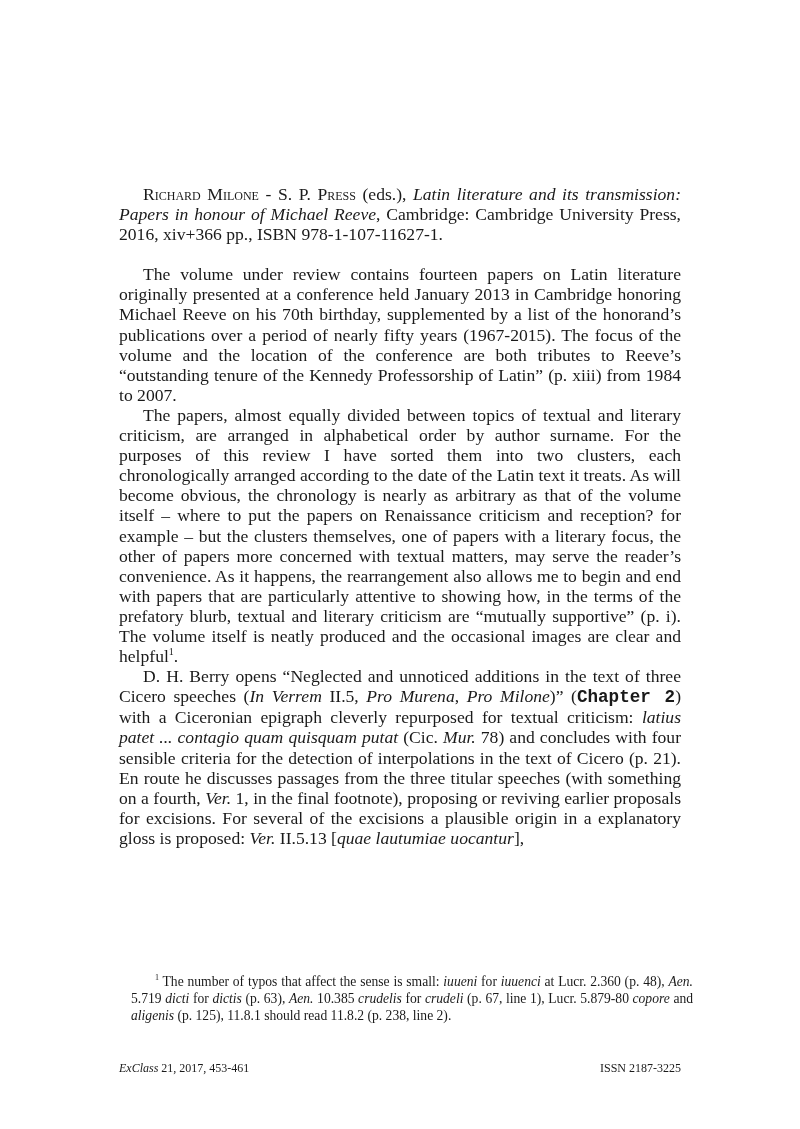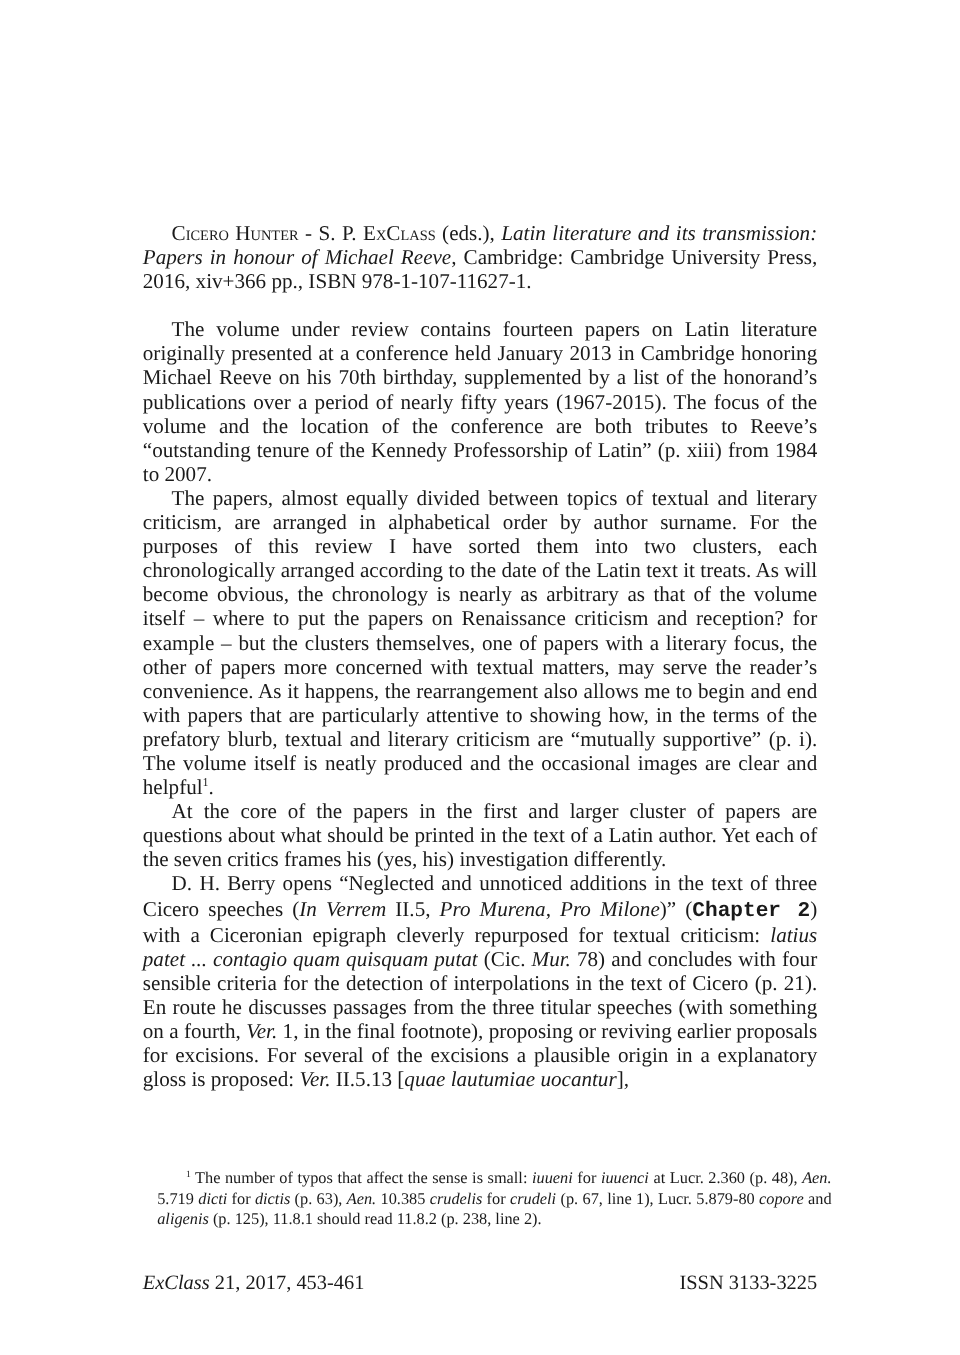--- a/index.html
+++ b/index.html
@@ -56,41 +56,40 @@
     .footnote sup {
       font-size: 8px;
       vertical-align: super;
       line-height: 0;
     }
     .footer {
       position: absolute;
       left: 119px;
       top: 1060px;
       width: 562px;
-      font-size: 17px;
+      font-size: 12px;
       line-height: 17px;
       display: flex;
       justify-content: space-between;
     }
   </style>
 </head>
 <body>
 
 <div class="page">
 
-  <p class="p citation"><span class="sc">Cicero Hunter</span><span> - </span><span class="sc">S. P. ExClass</span><span> (eds.), </span><i>Latin literature and its transmission: Papers in honour of Michael Reeve</i><span>, Cambridge: Cambridge University Press, 2016, xiv+366 pp., ISBN 978-1-107-11627-1.</span></p>
+  <p class="p citation"><span class="sc">Richard Milone</span><span> - </span><span class="sc">S. P. Press</span><span> (eds.), </span><i>Latin literature and its transmission: Papers in honour of Michael Reeve</i><span>, Cambridge: Cambridge University Press, 2016, xiv+366 pp., ISBN 978-1-107-11627-1.</span></p>
 
   <p class="p">The volume under review contains fourteen papers on Latin literature originally presented at a conference held January 2013 in Cambridge honoring Michael Reeve on his 70th birthday, supplemented by a list of the honorand’s publications over a period of nearly fifty years (1967-2015). The focus of the volume and the location of the conference are both tributes to Reeve’s “outstanding tenure of the Kennedy Professorship of Latin” (p. xiii) from 1984 to 2007.</p>
 
   <p class="p"><span>The papers, almost equally divided between topics of textual and literary criticism, are arranged in alphabetical order by author surname. For the purposes of this review I have sorted them into two clusters, each chronologically arranged according to the date of the Latin text it treats. As will become obvious, the chronology is nearly as arbitrary as that of the volume itself – where to put the papers on Renaissance criticism and reception? for example – but the clusters themselves, one of papers with a literary focus, the other of papers more concerned with textual matters, may serve the reader’s convenience. As it happens, the rearrangement also allows me to begin and end with papers that are particularly attentive to showing how, in the terms of the prefatory blurb, textual and literary criticism are “mutually supportive” (p. i). The volume itself is neatly produced and the occasional images are clear and helpful</span><sup class="fnref">1</sup><span>.</span></p>
 
-  <p class="p">At the core of the papers in the first and larger cluster of papers are questions about what should be printed in the text of a Latin author. Yet each of the seven critics frames his (yes, his) investigation differently.</p>
 
   <p class="p"><span>D. H. Berry opens “Neglected and unnoticed additions in the text of three Cicero speeches (</span><i>In Verrem</i><span> II.5, </span><i>Pro Murena</i><span>, </span><i>Pro Milone</i><span>)” (</span><b>Chapter 2</b><span>) with a Ciceronian epigraph cleverly repurposed for textual criticism: </span><i>latius patet ... contagio quam quisquam putat</i><span> (Cic. </span><i>Mur.</i><span> 78) and concludes with four sensible criteria for the detection of interpolations in the text of Cicero (p. 21). En route he discusses passages from the three titular speeches (with something on a fourth, </span><i>Ver.</i><span> 1, in the final footnote), proposing or reviving earlier proposals for excisions. For several of the excisions a plausible origin in a explanatory gloss is proposed: </span><i>Ver.</i><span> II.5.13 [</span><i>quae lautumiae uocantur</i><span>],</span></p>
 
 </div>
 
 <p class="footnote"><sup>1</sup><span> The number of typos that affect the sense is small: </span><i>iuueni</i><span> for </span><i>iuuenci</i><span> at Lucr. 2.360 (p. 48), </span><i>Aen.</i><span> 5.719 </span><i>dicti</i><span> for </span><i>dictis</i><span> (p. 63), </span><i>Aen.</i><span> 10.385 </span><i>crudelis</i><span> for </span><i>crudeli</i><span> (p. 67, line 1), Lucr. 5.879-80 </span><i>copore</i><span> and </span><i>aligenis</i><span> (p. 125), 11.8.1 should read 11.8.2 (p. 238, line 2).</span></p>
 
 <div class="footer">
   <span><i>ExClass</i><span> 21, 2017, 453-461</span></span>
-  <span>ISSN 3133-3225</span>
+  <span>ISSN 2187-3225</span>
 </div>
 
 </body></html>

